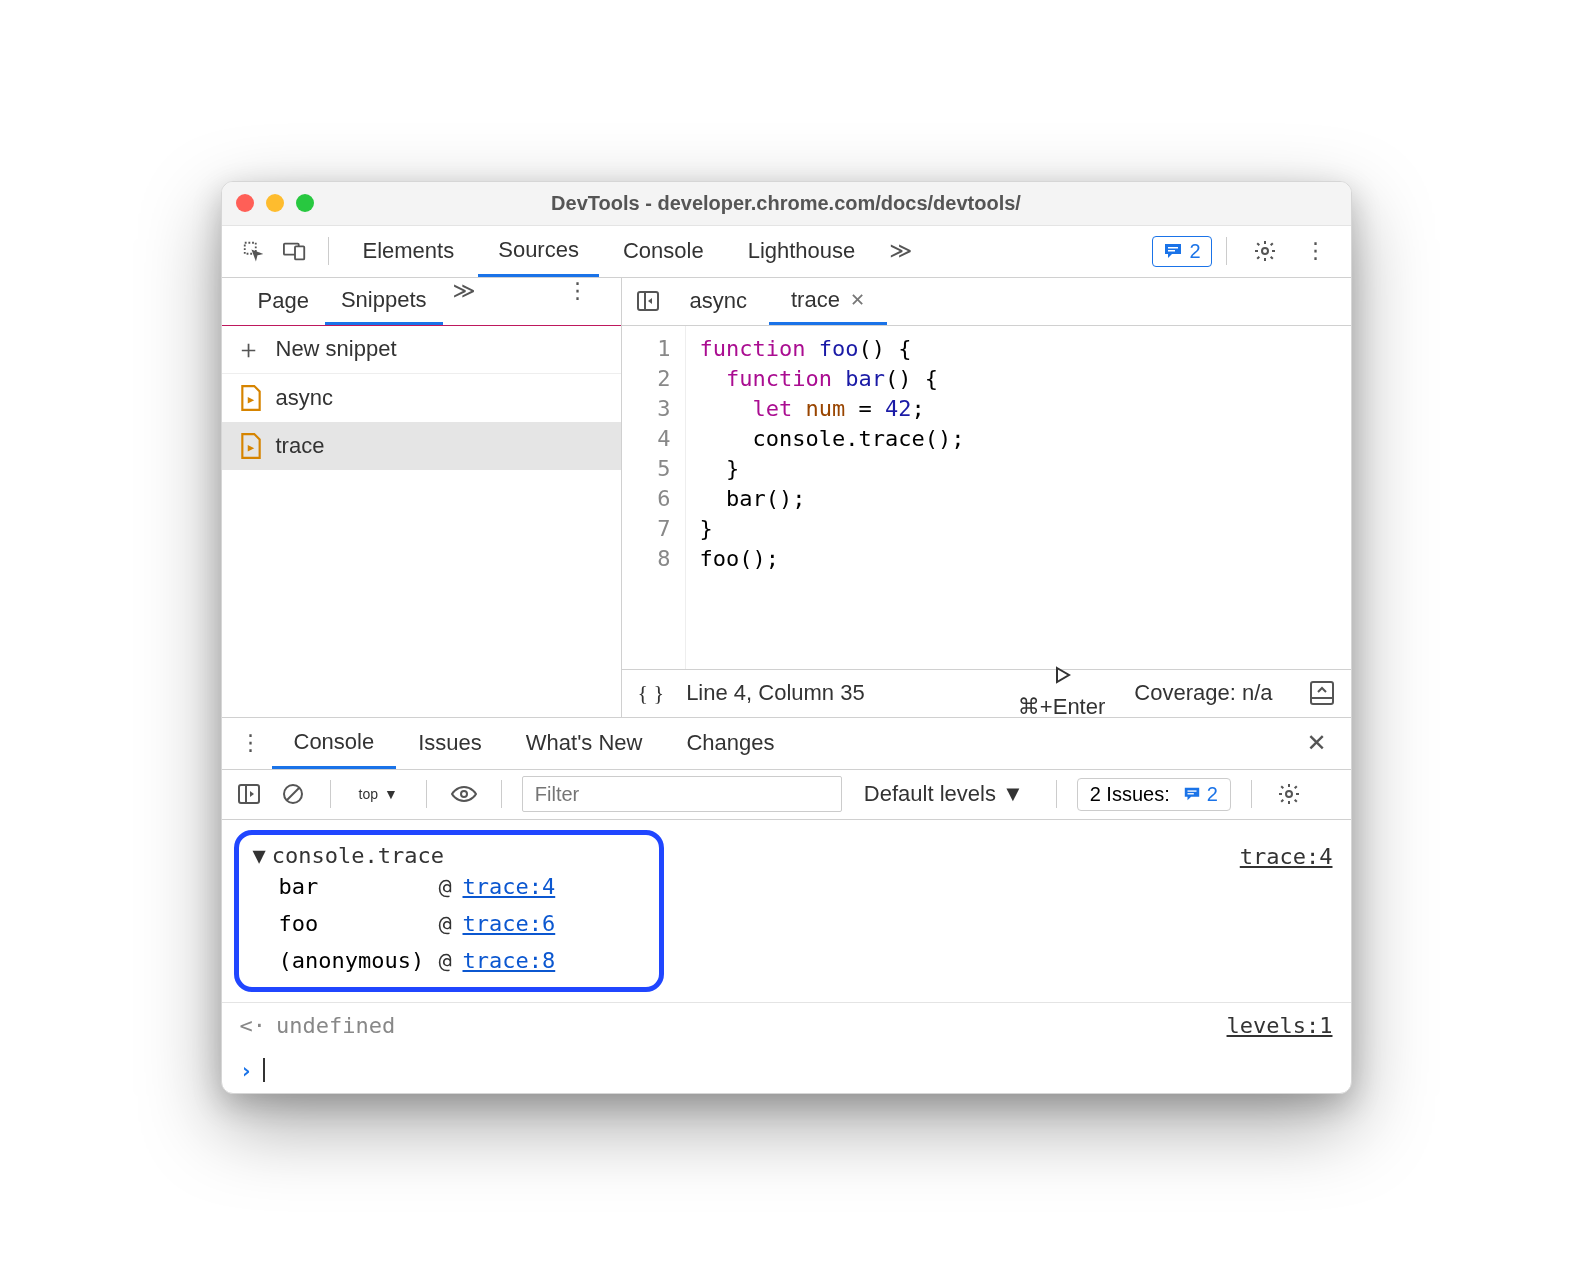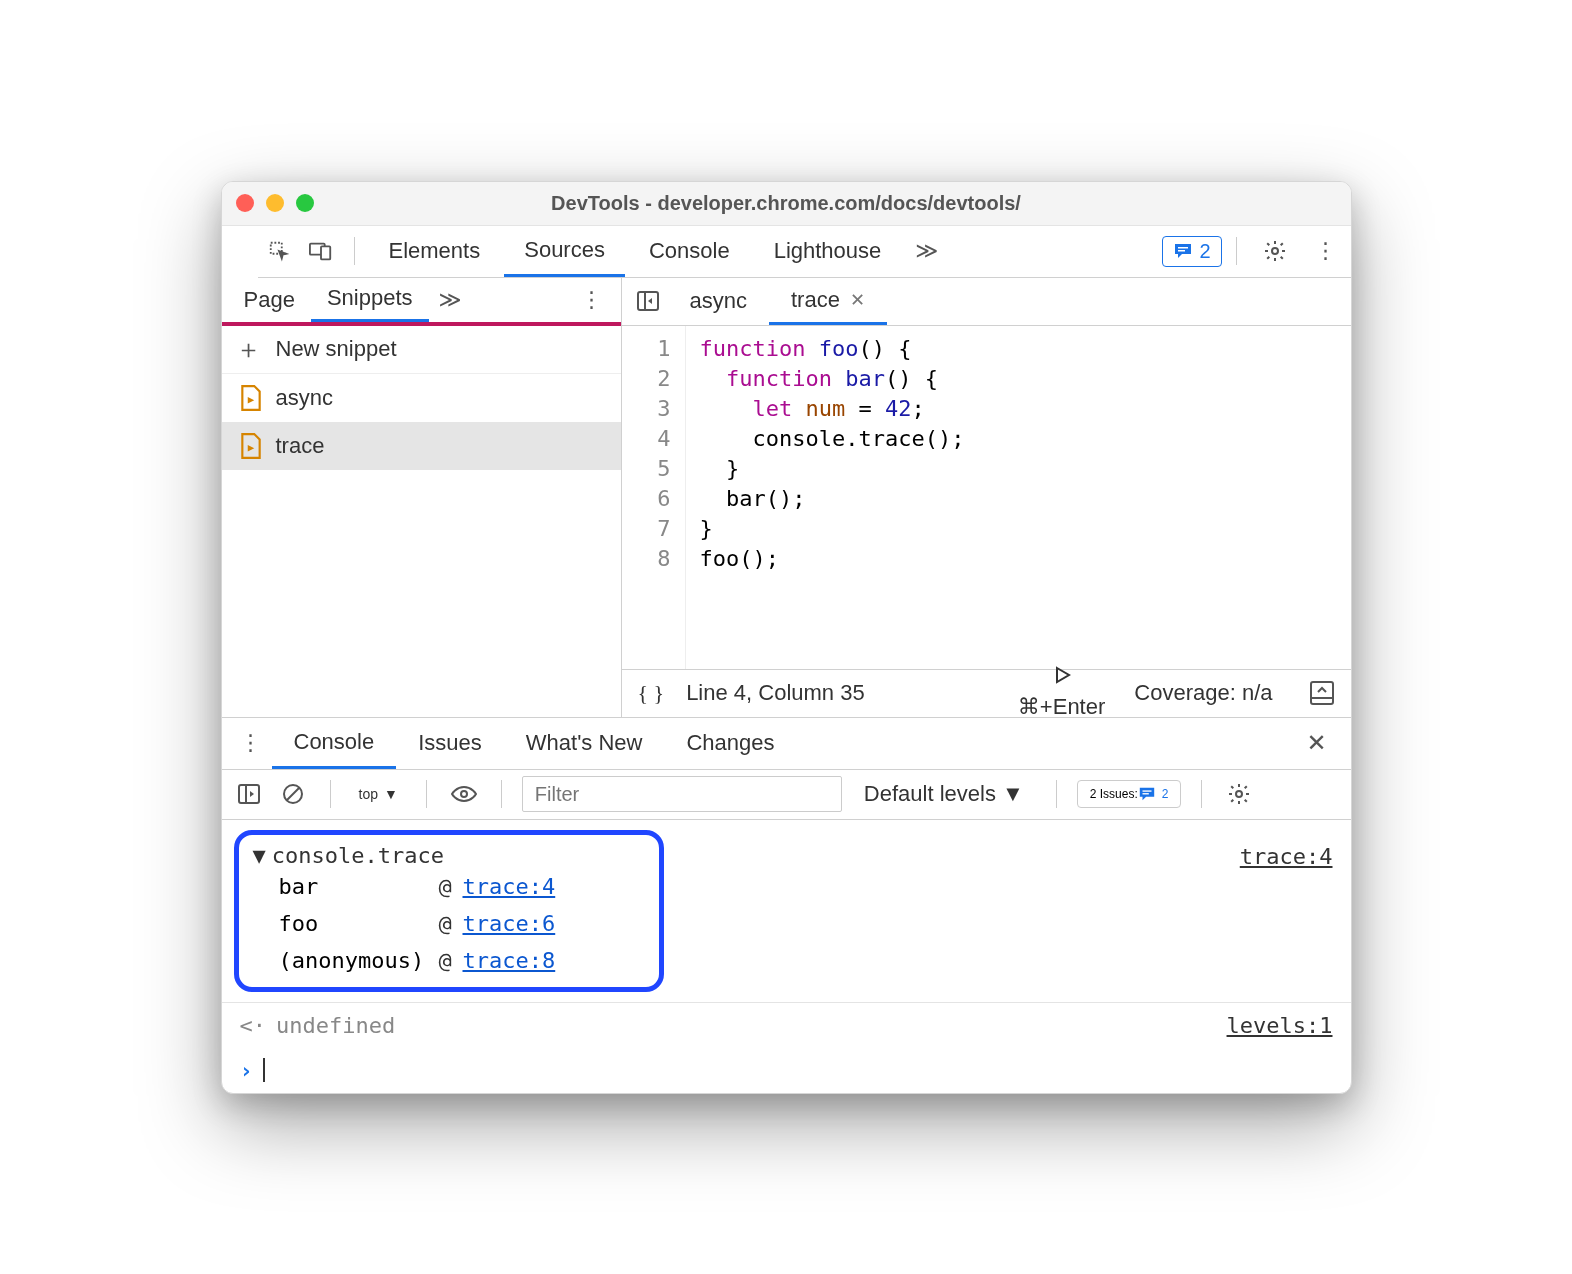--- a/index.html
+++ b/index.html
@@ -33,23 +33,22 @@
 .red { background:#ff5f57; } .yellow { background:#febc2e; } .green { background:#28c840; }
 .titlebar-title {
   position: absolute; left:0; right:0; text-align:center;
   font-size: 20px; font-weight:600; color:#555; pointer-events:none;
 }
 
 .tabs-main {
   height: 52px;
   display:flex; align-items:center;
   border-bottom: 1px solid #d0d0d0;
-  padding: 0 2px;
+  padding: 0 12px;
   gap: 4px;
-  margin-left: 36px;
 }
 .icon-btn {
   width:38px; height:38px; display:flex; align-items:center; justify-content:center;
   color:#555; border-radius:4px; cursor:pointer;
 }
 .vdiv { width:1px; height:28px; background:#ccc; margin:0 10px; }
 .tab { padding: 0 20px; height:100%; display:flex; align-items:center; font-size:22px; color:#333; cursor:pointer; white-space:nowrap; }
 .tab.active { color:#1a73e8; border-bottom: 3px solid #1a73e8; font-weight:400; color:#333;}
 .tabs-main .tab.active { color:#333; }
 .chev { font-size:22px; color:#555; padding:0 10px; cursor:pointer;}
@@ -57,22 +56,22 @@
 .pill {
   display:flex; align-items:center; gap:6px;
   border:1px solid #1a73e8; border-radius:4px;
   padding:3px 10px; font-size:20px; color:#1a73e8; cursor:pointer;
 }
 .gear, .dots { font-size:22px; color:#555; padding:0 12px; cursor:pointer;}
 
 .workspace { display:flex; height: 440px; border-bottom:1px solid #d0d0d0;}
 .sidebar { width: 400px; border-right:1px solid #d0d0d0; display:flex; flex-direction:column;}
 .side-tabs {
-  height:48px; display:flex; align-items:center; padding:0 6px; gap:0;
-  border-bottom:4px solid #be185d;
+  height:48px; display:flex; padding:0 20px; gap:0;
+  border-bottom:1px solid #be185d;
 }
 .side-tab { padding:0 16px; height:100%; display:flex; align-items:center; font-size:22px; color:#333; cursor:pointer;}
 .side-tab.active { border-bottom:3px solid #1a73e8; }
 .new-snippet {
   height:48px; display:flex; align-items:center; padding:0 14px; gap:14px;
   font-size:22px; color:#333; border-bottom:1px solid #eee; cursor:pointer;
 }
 .plus { font-size:26px; color:#555; }
 .file-list { flex:1; overflow:auto; }
 .file-item {
@@ -120,22 +119,22 @@
   border-bottom:1px solid #d0d0d0;
 }
 .ctb-btn { width:34px; height:34px; display:flex; align-items:center; justify-content:center; color:#555; cursor:pointer;}
 .ctb-sel { display:flex; align-items:center; gap:6px; font-size:14px; color:#333; padding:0 8px; cursor:pointer;}
 .filter-input {
   flex:0 0 320px; height:36px; border:1px solid #ccc; border-radius:2px;
   padding:0 12px; font-size:20px; color:#555;
 }
 .levels { font-size:22px; color:#333; display:flex; align-items:center; gap:6px; cursor:pointer; padding:0 12px;}
 .issues-pill {
-  display:flex; align-items:center; gap:0; border:1px solid #ccc; border-radius:4px;
-  padding:4px 12px; font-size:12px; cursor:pointer;
+  display:flex; align-items:center; gap:13px; border:1px solid #ccc; border-radius:4px;
+  padding:4px 12px; font-size:20px; cursor:pointer;
 }
 .issues-pill .chip { display:flex; align-items:center; gap:6px; color:#1a73e8; }
 
 .console-body { font-family: Menlo, Consolas, monospace; font-size:22px; }
 .trace-block {
   border:5px solid #2046ff; border-radius:18px;
   margin:10px 12px; padding:8px 14px; width:430px;
 }
 .trace-head { display:flex; align-items:center; gap:6px; color:#333; }
 .trace-row { display:flex; gap:0; padding:6px 0 6px 26px; }

